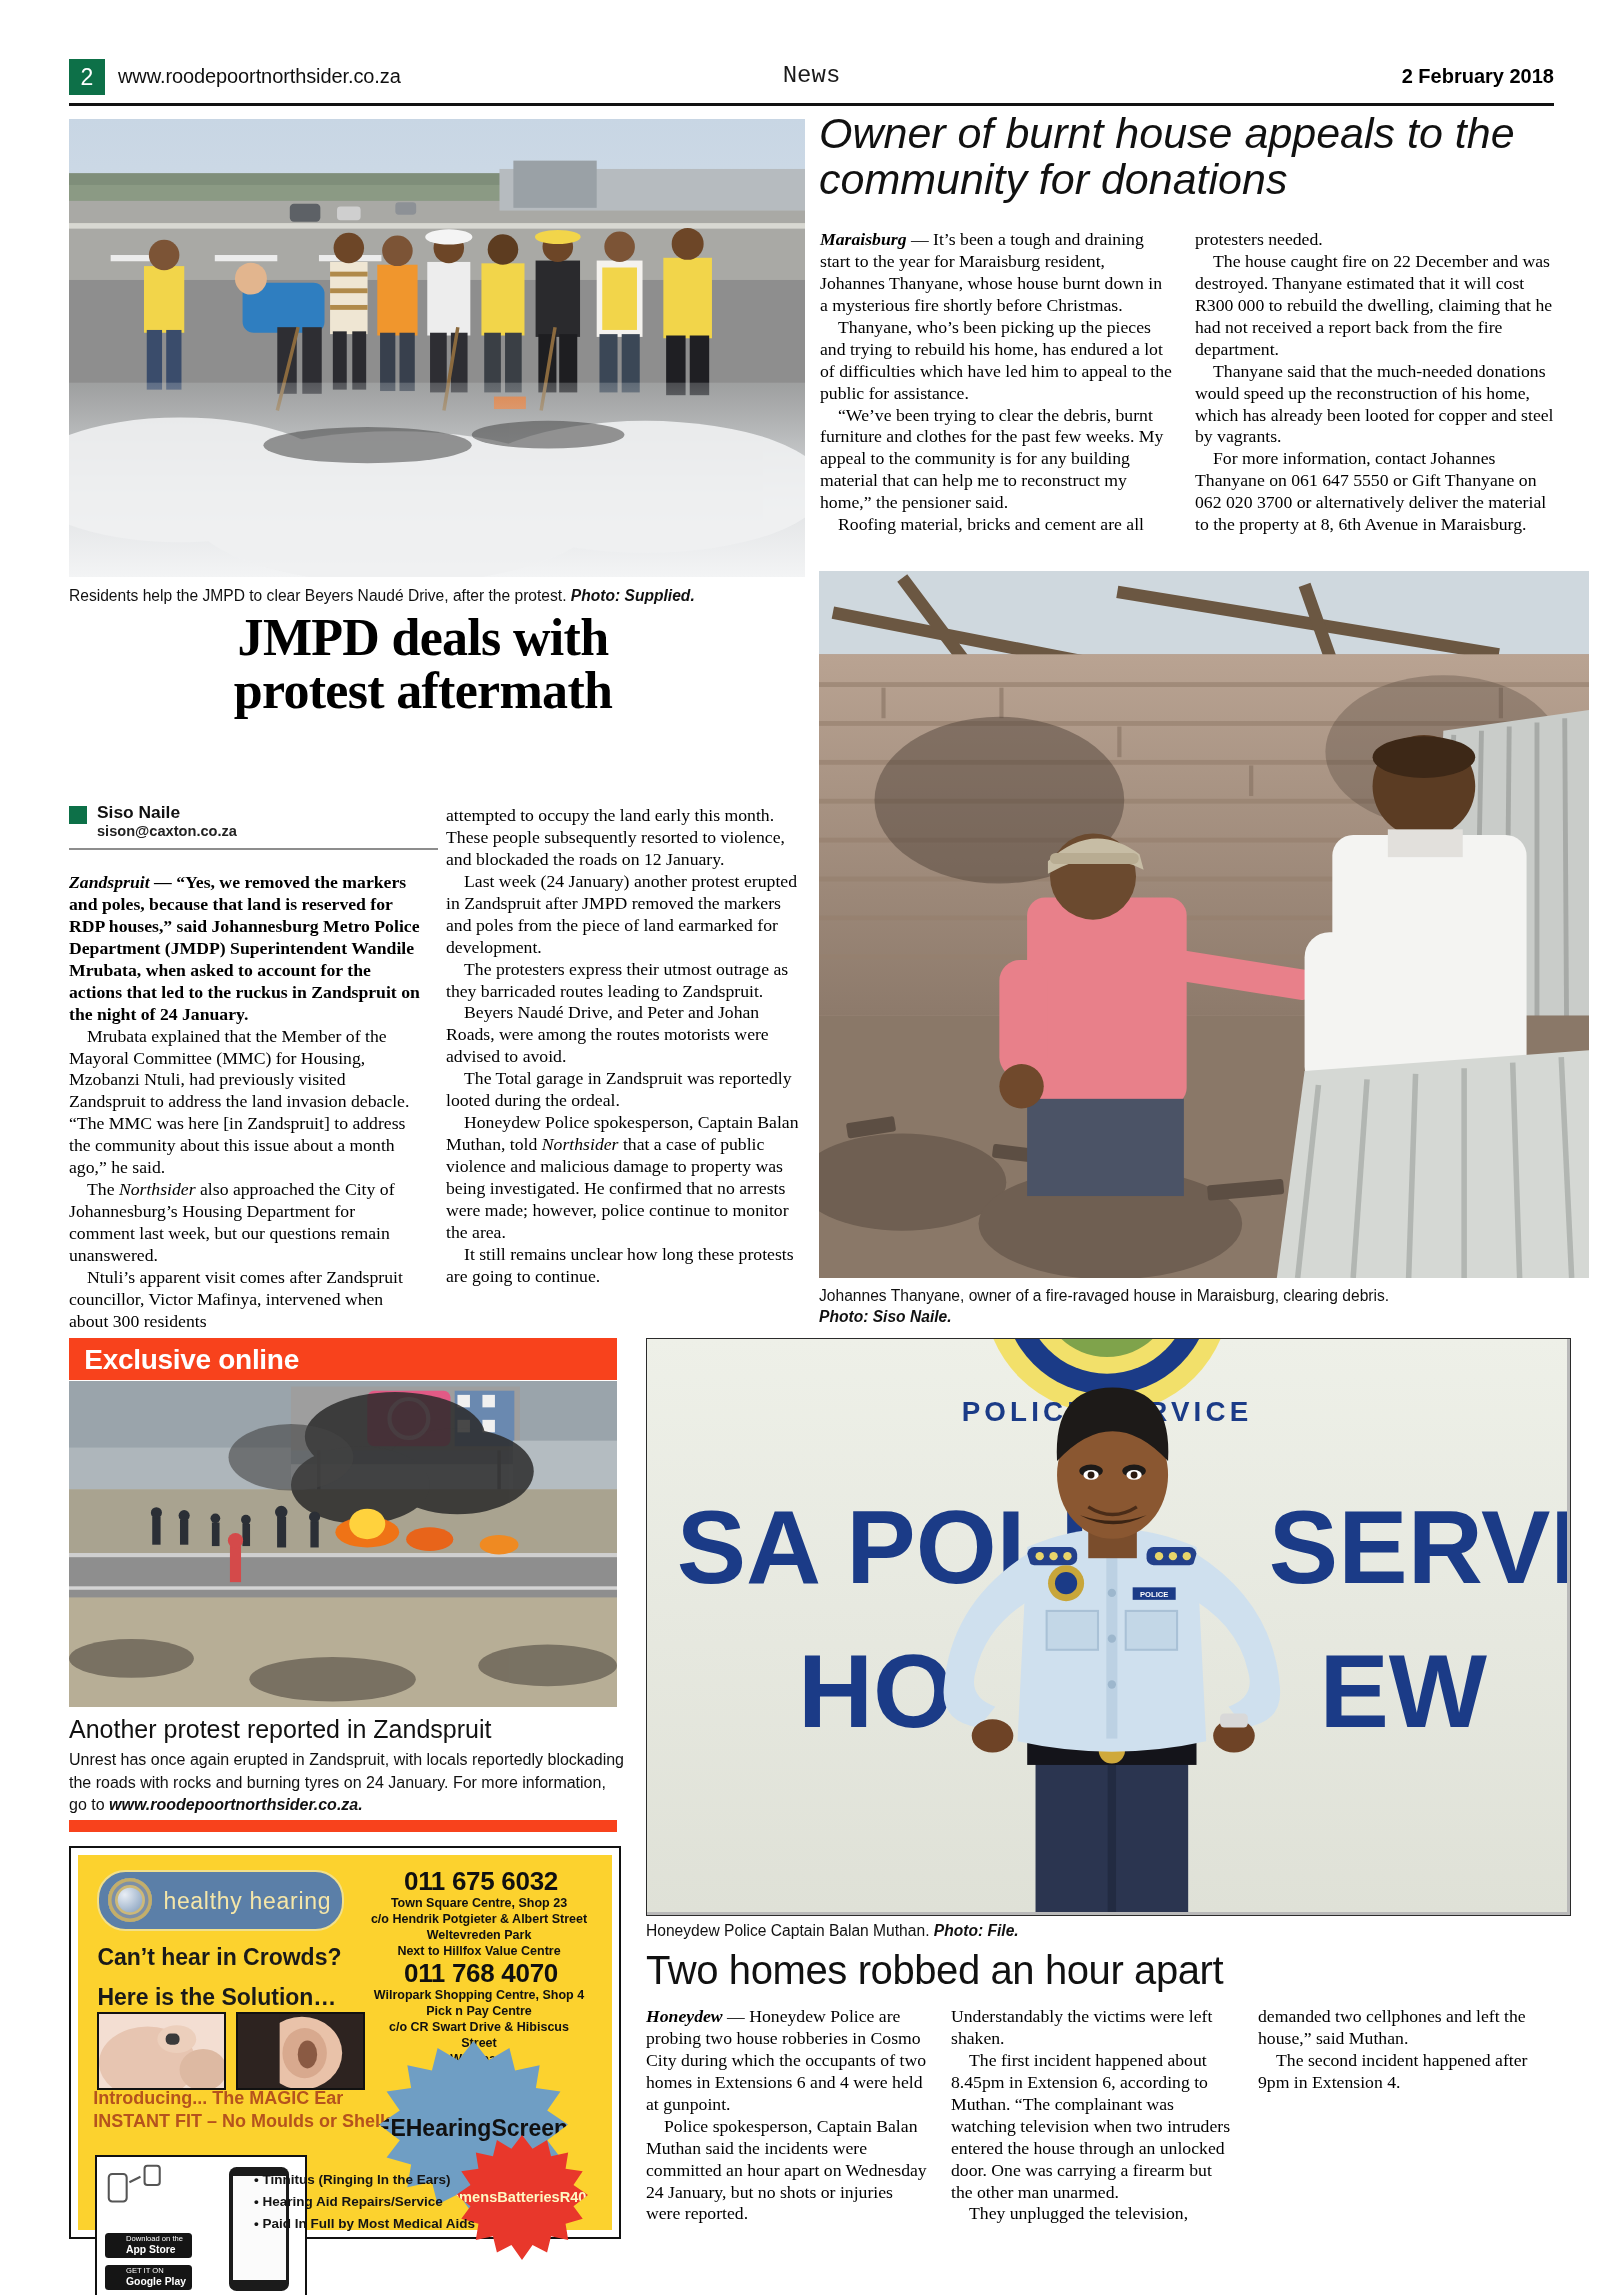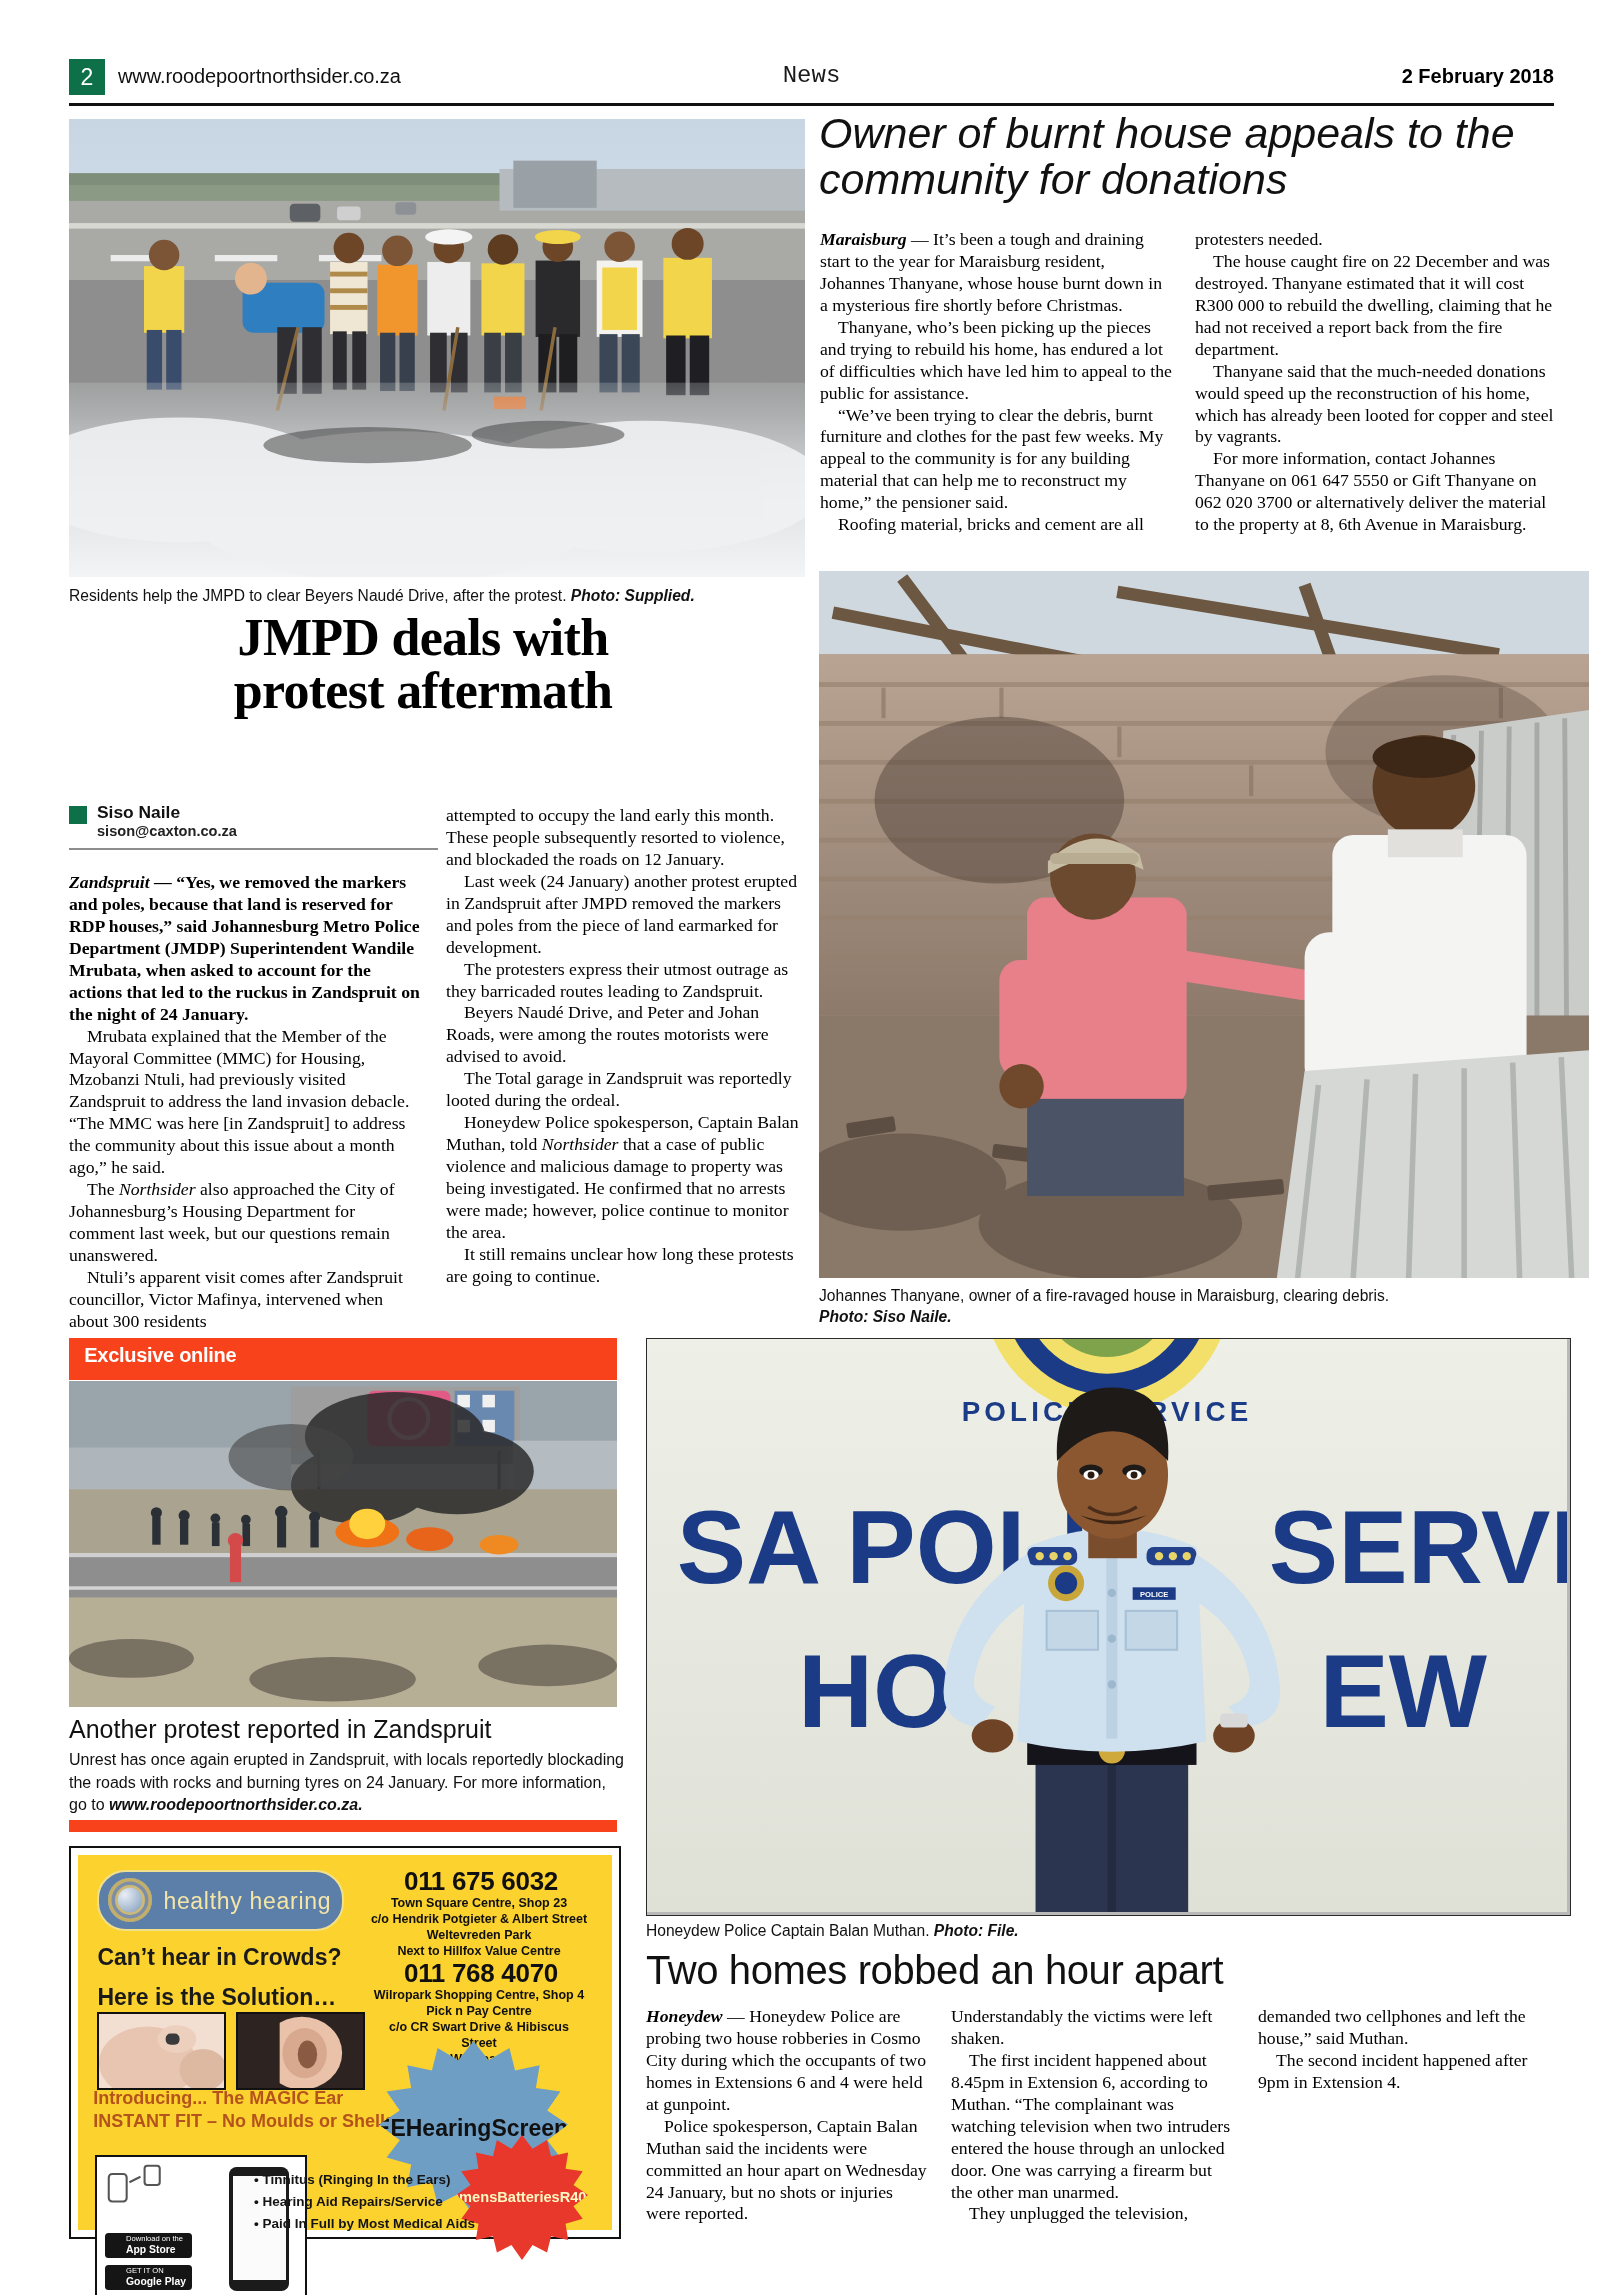--- a/index.html
+++ b/index.html
@@ -64,21 +64,21 @@
     font-weight:bold;font-size:14.6px;color:#222;
   }
   .byline-rule{position:absolute;left:0;top:43px;width:369px;height:2.1px;background:#8d8d8d;}
 
   
   .excl-band{
     position:absolute;left:69px;top:1338px;width:548px;height:42px;background:#f8421c;
   }
   .excl-band span{
     position:absolute;left:15.3px;top:5.6px;color:#fff;
-    font-family:"Liberation Sans",sans-serif;font-size:20px;font-weight:bold;letter-spacing:-0.3px;
+    font-family:"Liberation Sans",sans-serif;font-size:28px;font-weight:bold;letter-spacing:-0.3px;
   }
   .excl-rule{position:absolute;left:69px;top:1820px;width:548px;height:11.8px;background:#f8421c;}
 
   
   .ad-frame{position:absolute;left:69px;top:1846px;width:548px;height:389px;border:2.1px solid #111;background:#fff;}
   .ad-inner{position:absolute;left:7px;top:7px;right:7px;bottom:7px;background:#fcd22e;}
   .hh-pill{
     position:absolute;left:19.4px;top:15.3px;width:243px;height:57px;border-radius:28.5px;
     background:#5b7fa8;border:2.1px solid #f3e08a;
   }

